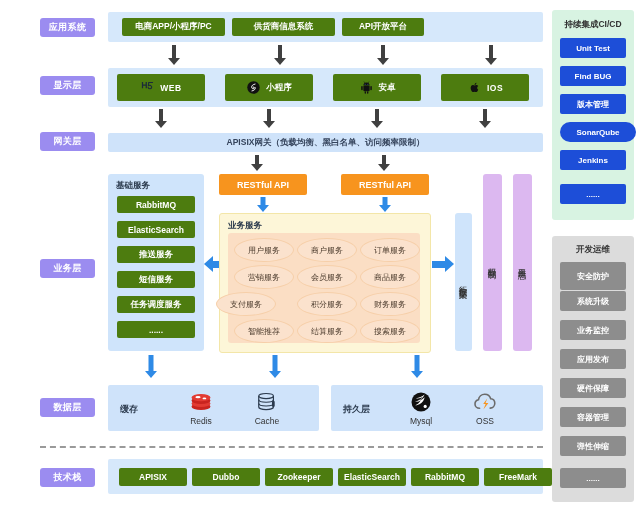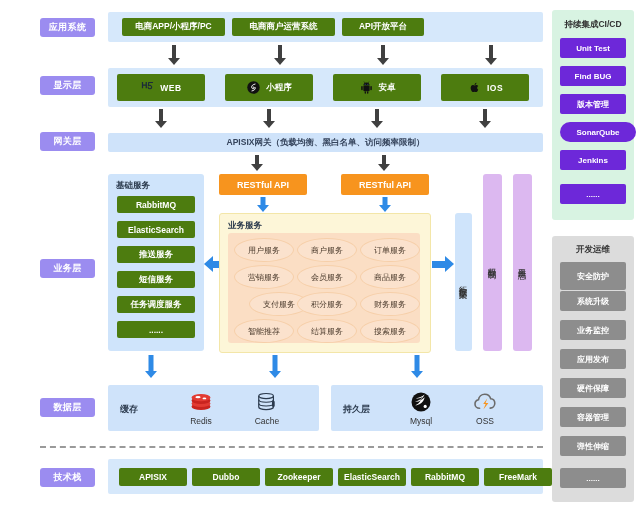--- a/index.html
+++ b/index.html
@@ -98,41 +98,41 @@
   
   .side-panel{position:absolute;border-radius:3px;}
   .side-panel.cicd{background:#d8f3e2;}
   .side-panel.ops{background:#dcdcdc;}
   .side-title{position:absolute;width:100%;text-align:center;font-size:8.5px;font-weight:bold;color:#333;}
   .side-item{
     position:absolute;border-radius:2px;color:#fff;
     display:flex;align-items:center;justify-content:center;
     font-size:8px;font-weight:bold;
   }
-  .side-item.green{background:#6d28d9;text-align:right;}
+  .side-item.green{background:#1d4ed8;text-align:right;}
   .side-item.gray{background:#8d8d8d;}
 
   .icon-svg{display:block;}
   .ico-row{display:flex;align-items:center;justify-content:center;gap:5px;}
 </style>
 </head>
 <body>
 
 <div class="canvas">
 
   <div class="layer-label" style="top:18px">应用系统</div>
   <div class="layer-label" style="top:76px">显示层</div>
   <div class="layer-label" style="top:132px">网关层</div>
   <div class="layer-label" style="top:259px">业务层</div>
   <div class="layer-label" style="top:398px">数据层</div>
   <div class="layer-label" style="top:468px">技术栈</div>
 
   <div class="band" style="left:108px;top:12px;width:435px;height:30px;"></div>
   <div class="bluebox" style="position:absolute;left:122px;top:18px;width:103px;height:18px;">电商APP/小程序/PC</div>
-  <div class="bluebox" style="position:absolute;left:232px;top:18px;width:103px;height:18px;">电商商户运营系统</div>
+  <div class="bluebox" style="position:absolute;left:232px;top:18px;width:103px;height:18px;">供货商信息系统</div>
   <div class="bluebox" style="position:absolute;left:342px;top:18px;width:82px;height:18px;">API开放平台</div>
 
   <div class="arr dark" style="left:167px;top:45px;width:14px;height:22px;">
     <div class="stem" style="top:0;width:4px;height:15px;"></div>
       <div class="head" style="top:13px;"></div>
   </div>
   <div class="arr dark" style="left:273px;top:45px;width:14px;height:22px;">
     <div class="stem" style="top:0;width:4px;height:15px;"></div>
       <div class="head" style="top:13px;"></div>
   </div>
@@ -262,21 +262,21 @@
   <div class="biz-inner" style="left:228px;top:233px;width:192px;height:110px;"></div>
 
   <div class="oval" style="left:234px;top:238px;width:58px;height:22px;">用户服务</div>
   <div class="oval" style="left:297px;top:238px;width:58px;height:22px;">商户服务</div>
   <div class="oval" style="left:360px;top:238px;width:58px;height:22px;">订单服务</div>
 
   <div class="oval" style="left:234px;top:265px;width:58px;height:22px;">营销服务</div>
   <div class="oval" style="left:297px;top:265px;width:58px;height:22px;">会员服务</div>
   <div class="oval" style="left:360px;top:265px;width:58px;height:22px;">商品服务</div>
 
-  <div class="oval" style="left:249px;top:292px;width:58px;height:22px;">支付服务</div>
+  <div class="oval" style="left:216px;top:292px;width:58px;height:22px;">支付服务</div>
   <div class="oval" style="left:297px;top:292px;width:58px;height:22px;">积分服务</div>
   <div class="oval" style="left:360px;top:292px;width:58px;height:22px;">财务服务</div>
 
   <div class="oval" style="left:234px;top:319px;width:58px;height:22px;">智能推荐</div>
   <div class="oval" style="left:297px;top:319px;width:58px;height:22px;">结算服务</div>
   <div class="oval" style="left:360px;top:319px;width:58px;height:22px;">搜索服务</div>
 
   <div class="arrow-right" style="left:432px;top:256px;">
     <div class="bar" style="width:13px;"></div>
       <div class="tip"></div>

